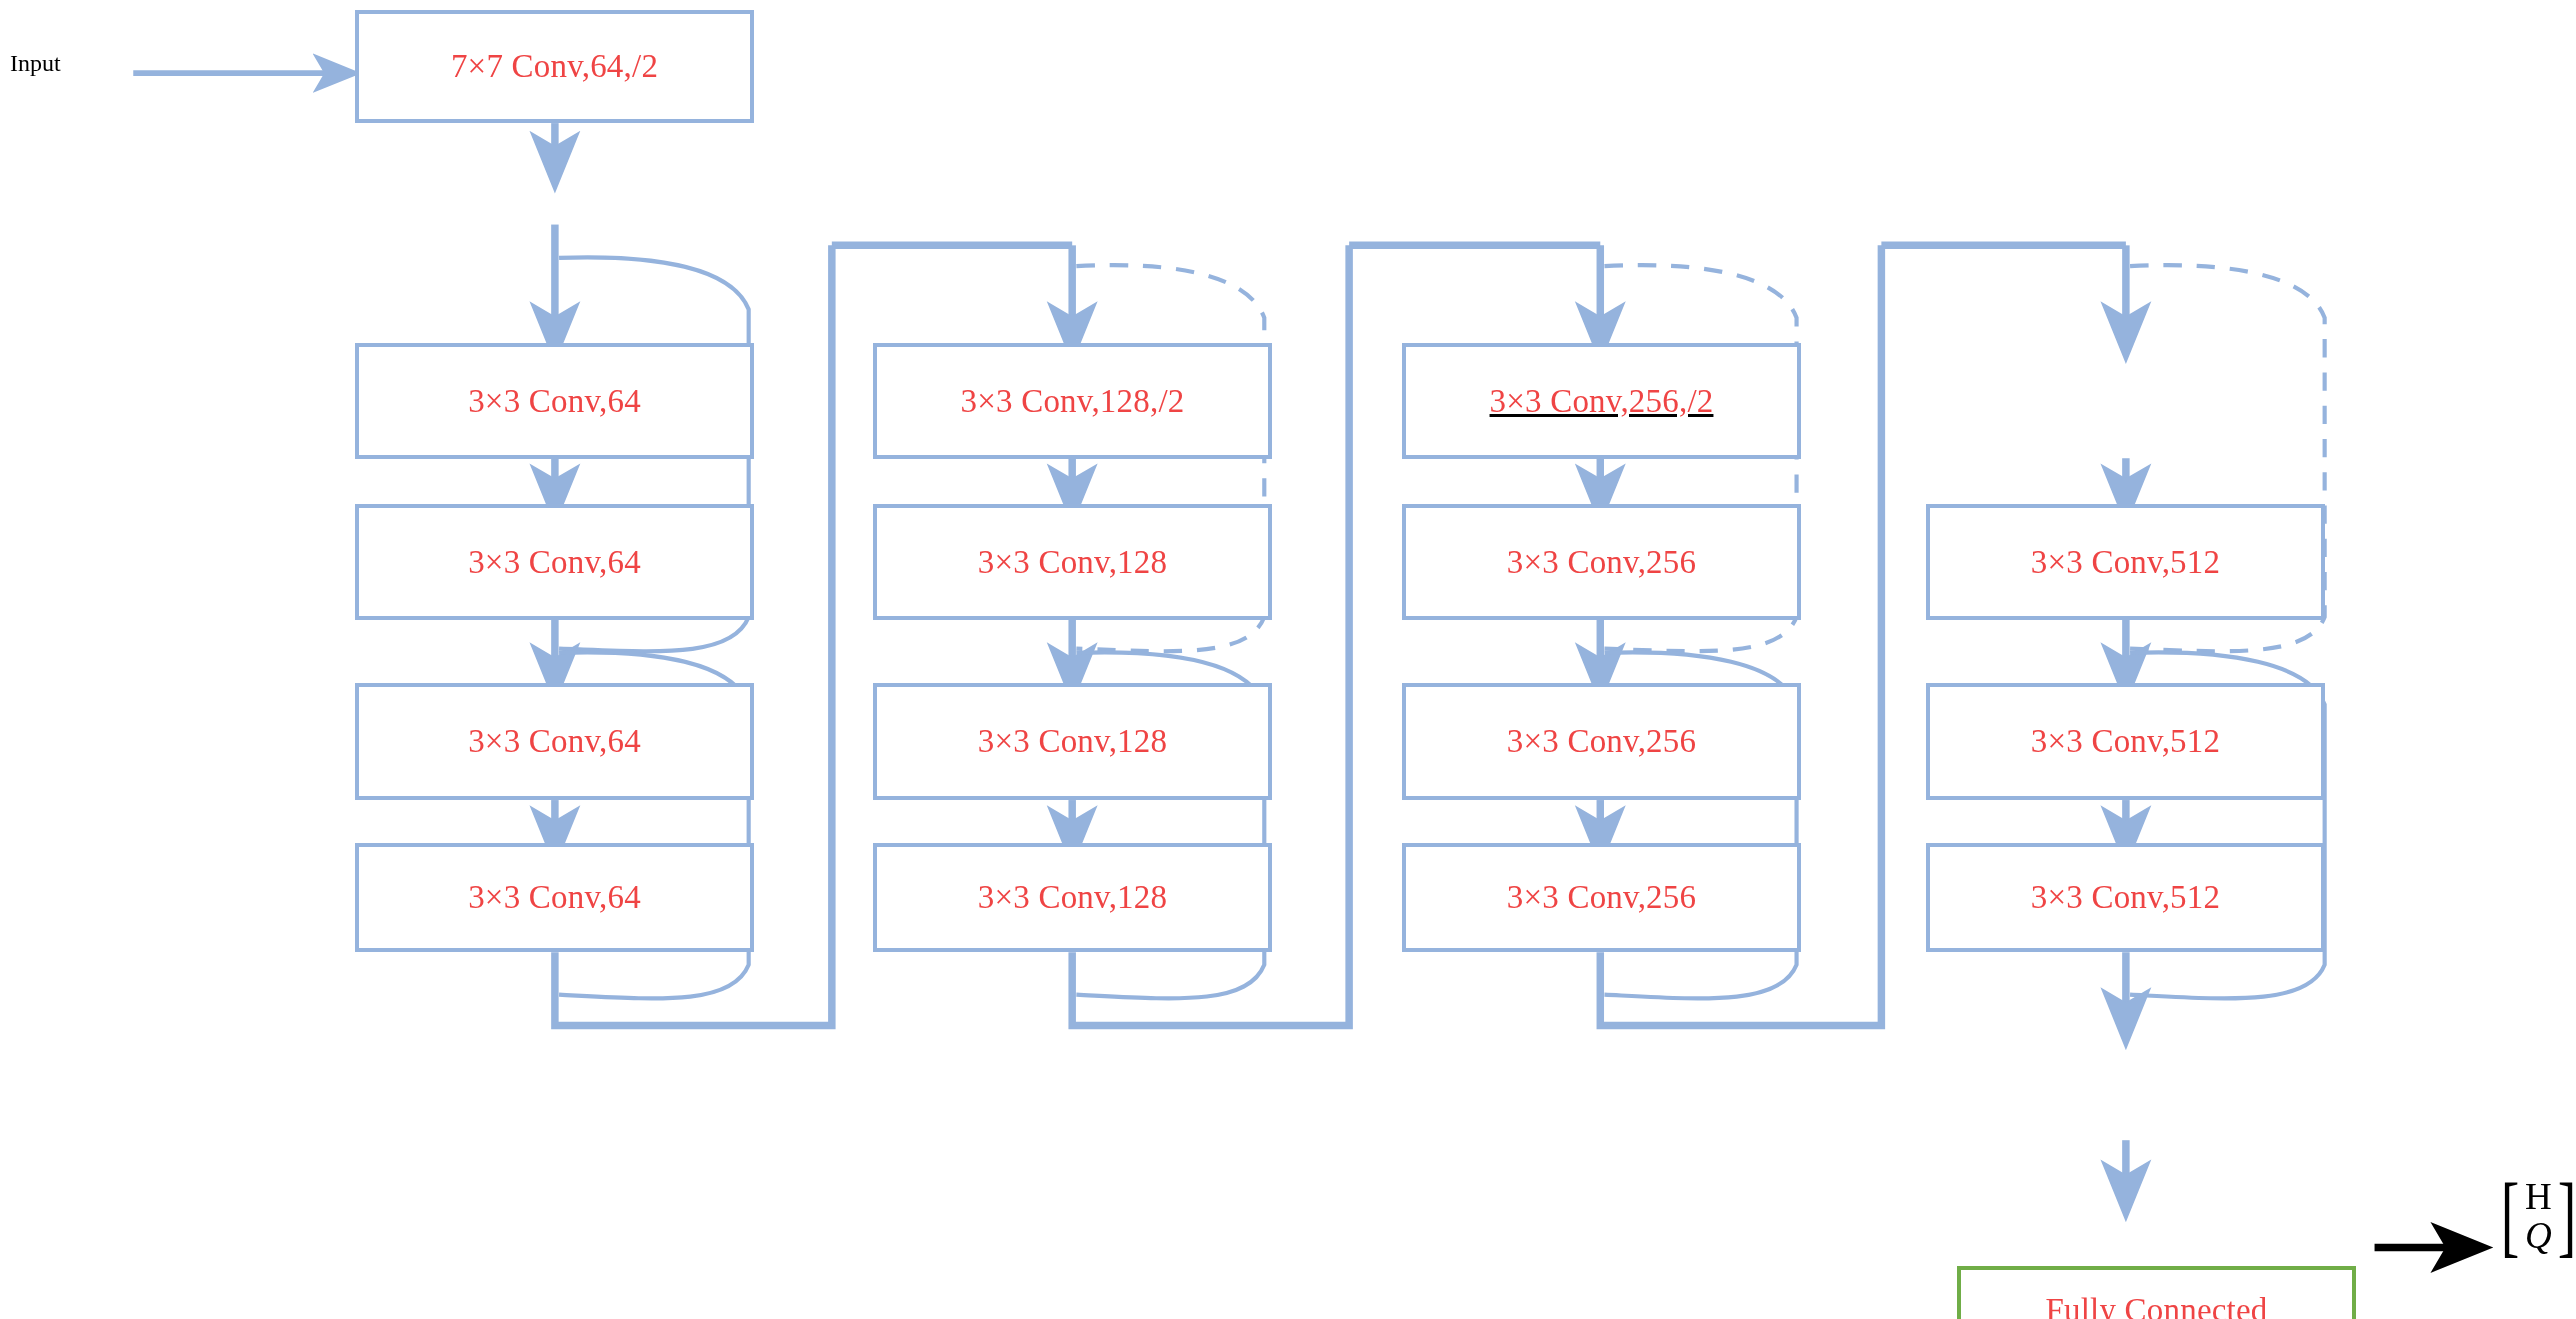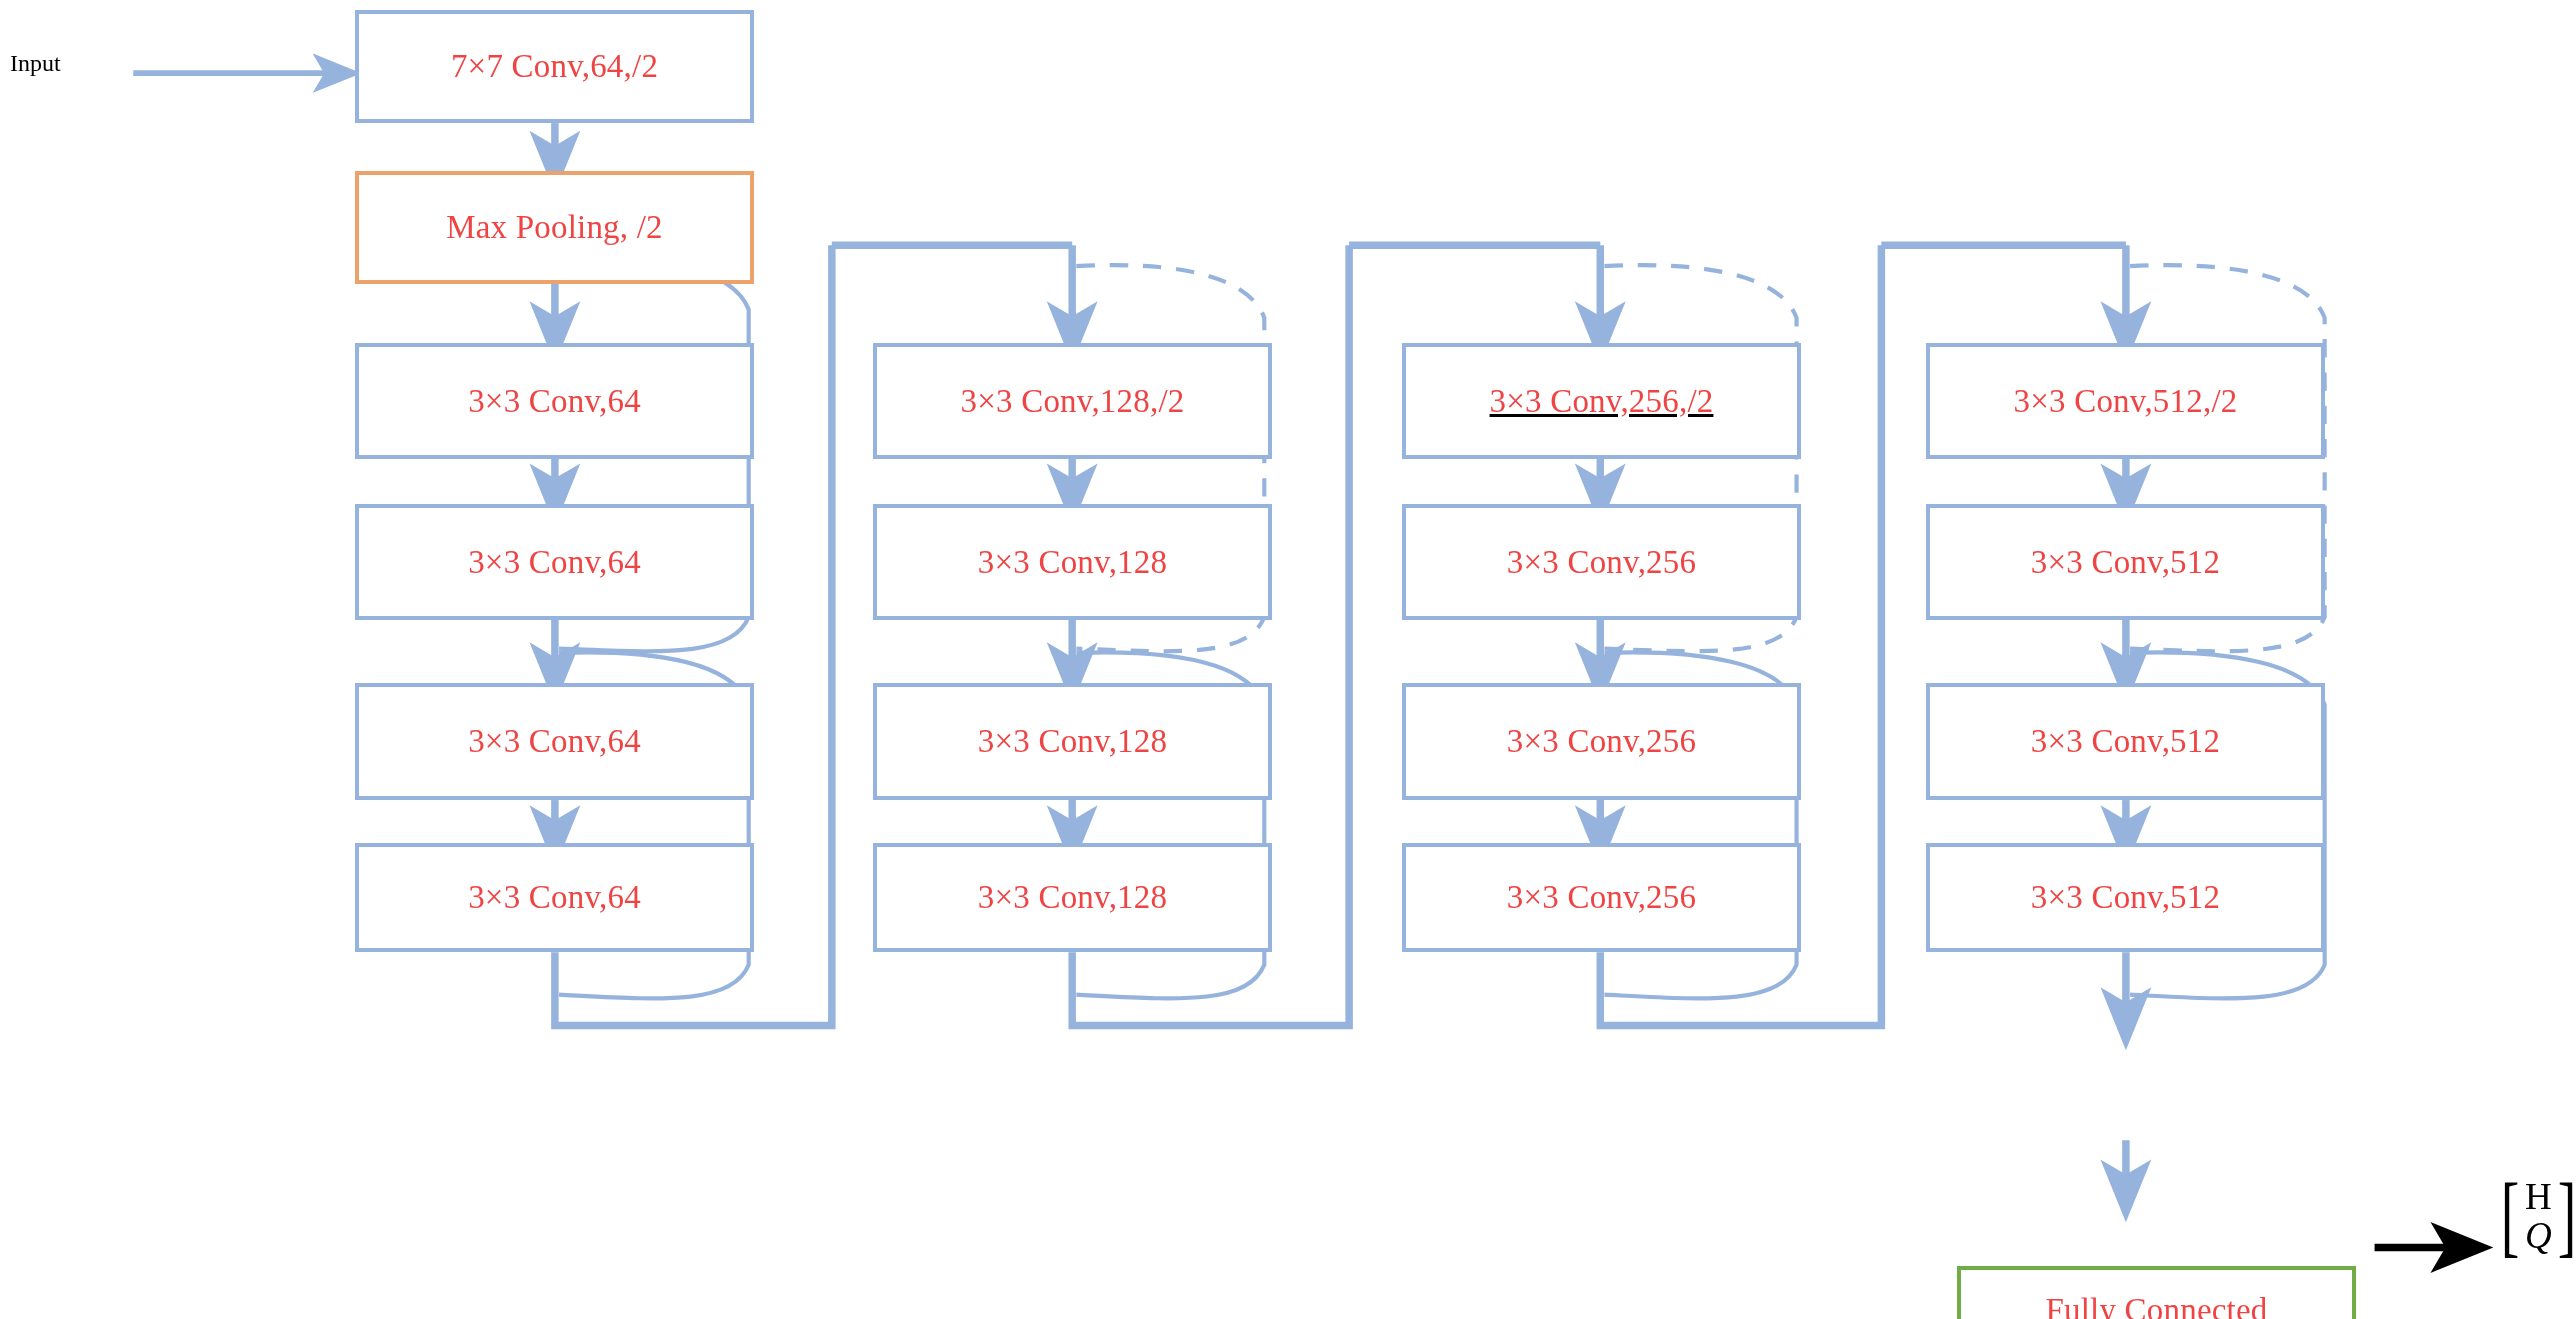--- a/index.html
+++ b/index.html
@@ -87,23 +87,20 @@
     </g>
 
     <line x1="2855" y1="1500" x2="2960" y2="1500" stroke="#000" stroke-width="9" marker-end="url(#ahk)" fill="none"></line>
   </svg>
 
   <div class="freetext" style="left:10px;top:50px;">Input</div>
 
   <div class="node n-blue" style="left:355px;top:10px;width:399px;height:113px;">
     <span class="lbl">7×7 Conv,64,/2</span>
   </div>
-  <div class="node n-orange" style="left:355px;top:171px;width:399px;height:113px;">
-    <span class="lbl">Max Pooling, /2</span>
-  </div>
 
   <div class="node n-blue" style="left:355px;top:343px;width:399px;height:116px;">
     <span class="lbl">3×3 Conv,64</span>
   </div>
   <div class="node n-blue" style="left:355px;top:504px;width:399px;height:116px;">
     <span class="lbl">3×3 Conv,64</span>
   </div>
   <div class="node n-blue" style="left:355px;top:683px;width:399px;height:117px;">
     <span class="lbl">3×3 Conv,64</span>
   </div>
@@ -130,23 +127,20 @@
   <div class="node n-blue" style="left:1402px;top:504px;width:399px;height:116px;">
     <span class="lbl">3×3 Conv,256</span>
   </div>
   <div class="node n-blue" style="left:1402px;top:683px;width:399px;height:117px;">
     <span class="lbl">3×3 Conv,256</span>
   </div>
   <div class="node n-blue" style="left:1402px;top:843px;width:399px;height:109px;">
     <span class="lbl">3×3 Conv,256</span>
   </div>
 
-  <div class="node n-blue" style="left:1926px;top:343px;width:399px;height:116px;">
-    <span class="lbl">3×3 Conv,512,/2</span>
-  </div>
   <div class="node n-blue" style="left:1926px;top:504px;width:399px;height:116px;">
     <span class="lbl">3×3 Conv,512</span>
   </div>
   <div class="node n-blue" style="left:1926px;top:683px;width:399px;height:117px;">
     <span class="lbl">3×3 Conv,512</span>
   </div>
   <div class="node n-blue" style="left:1926px;top:843px;width:399px;height:109px;">
     <span class="lbl">3×3 Conv,512</span>
   </div>
 

